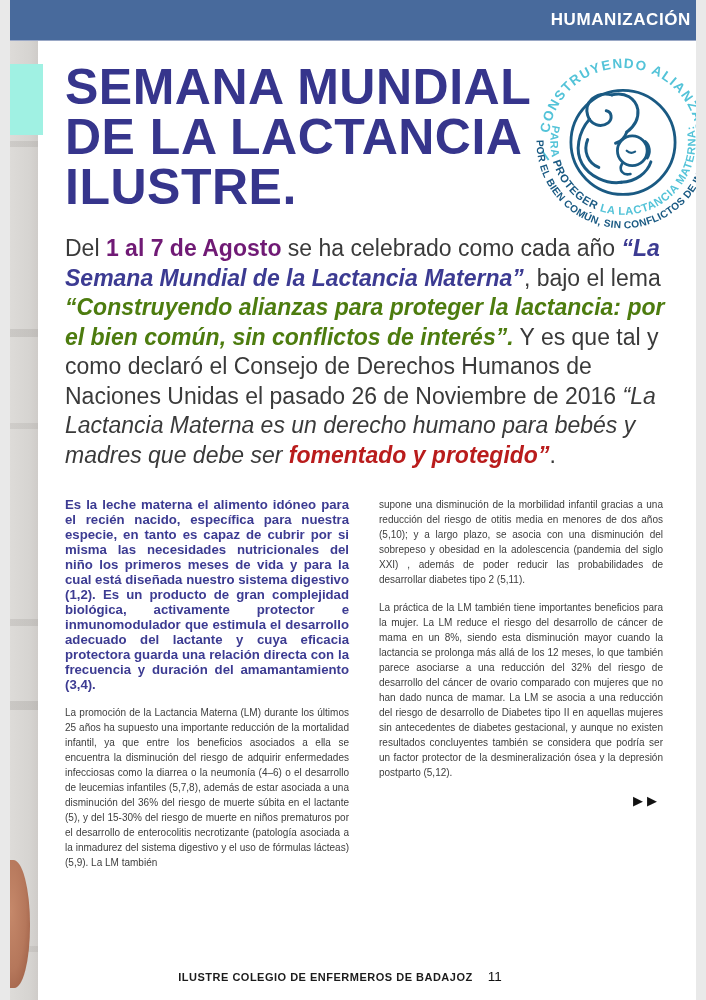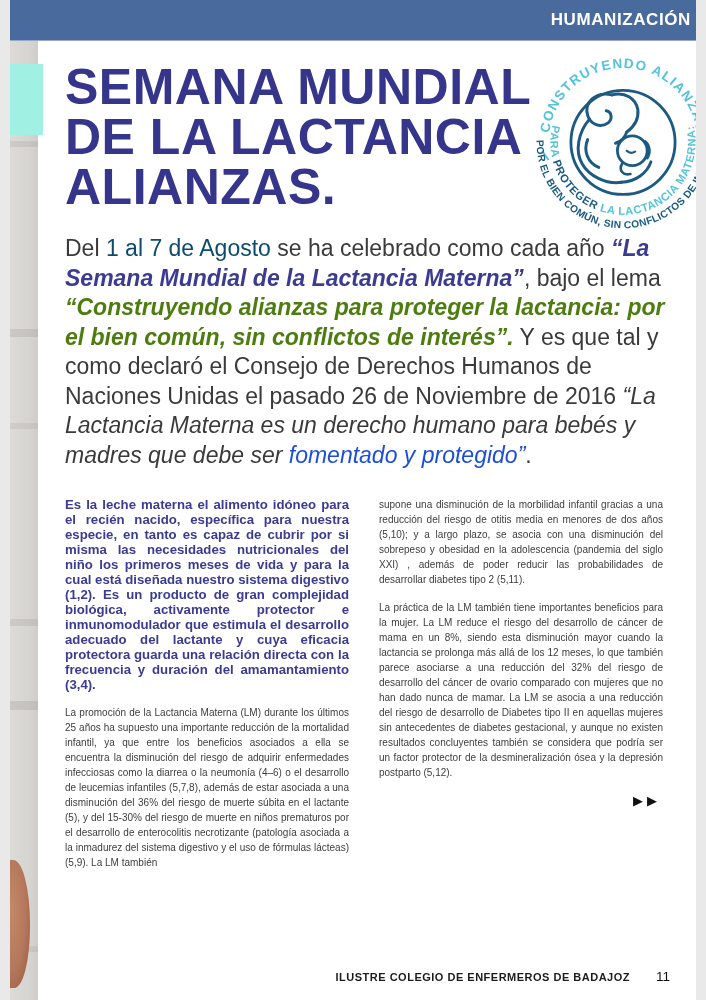--- a/index.html
+++ b/index.html
@@ -48,44 +48,44 @@
   .title span{display:block;}
   
   .logo{position:absolute;left:520px;top:54px;width:186px;height:186px;}
   .logo svg{width:100%;height:100%;}
   .logo .arc-text{font-family:"Liberation Sans","DejaVu Sans",sans-serif;font-weight:bold;}
   
   .intro{
     position:absolute;left:55px;top:234px;width:600px;margin:0;
     font-size:23px;line-height:29.5px;color:#3a3a3a;
   }
-  .intro .bb{color:#0c4a6e;font-weight:normal;}
+  .intro .bb{color:#701a75;font-weight:bold;}
   .intro .bib{color:#3c3b92;font-weight:bold;font-style:italic;}
   .intro .bit{color:#4d7c0f;font-weight:bold;font-style:italic;}
   .intro .it{font-style:italic;color:#3a3a3a;}
-  .intro .bi{font-style:italic;font-weight:normal;color:#1d4ed8;}
+  .intro .bi{font-style:italic;font-weight:bold;color:#b91c1c;}
   
   .cols{
     position:absolute;left:55px;top:497px;width:598px;
     display:flex;gap:30px;
   }
   .col{width:290px;}
   .col p{
     margin:0 0 13px 0;text-align:justify;
     font-size:10px;line-height:15px;color:#3d3d3d;
   }
   .col p.lead{font-weight:bold;color:#3c3b92;font-size:13.2px;}
   .arrows{
     text-align:right;margin-top:11px;padding-right:2px;
     font-size:13px;color:#111111;letter-spacing:4px;
   }
   
   .footer{
     position:absolute;right:0;bottom:16px;width:100%;
-    display:flex;align-items:center;justify-content:flex-end;gap:26px;
+    display:flex;align-items:center;justify-content:center;gap:15px;
     padding-right:26px;box-sizing:border-box;
   }
   .footer .publisher{
     font-size:11px;font-weight:bold;color:#1c1c1c;letter-spacing:.5px;
   }
   .footer .pagenum{font-size:13.5px;font-weight:normal;color:#111111;}
 </style>
 </head>
 <body>
 
@@ -97,21 +97,21 @@
 
   <div class="left-strip">
     <div class="thumb"></div>
   </div>
 
   <div class="teal-square"></div>
 
   <h1 class="title">
     <span>SEMANA MUNDIAL</span>
     <span>DE LA LACTANCIA</span>
-    <span>ALIANZAS.</span>
+    <span>ILUSTRE.</span>
   </h1>
 
   <div class="logo">
     <svg viewBox="0 0 200 200">
       <defs>
         <path id="arcTop" d="M 20,95 A 80,80 0 0 1 180,95"></path>
         <path id="arcMid" d="M 26.7,68.3 A 78,78 0 1 0 173.3,68.3"></path>
         <path id="arcBot" d="M 10,71 A 93,93 0 1 0 190,71"></path>
       </defs>
 

